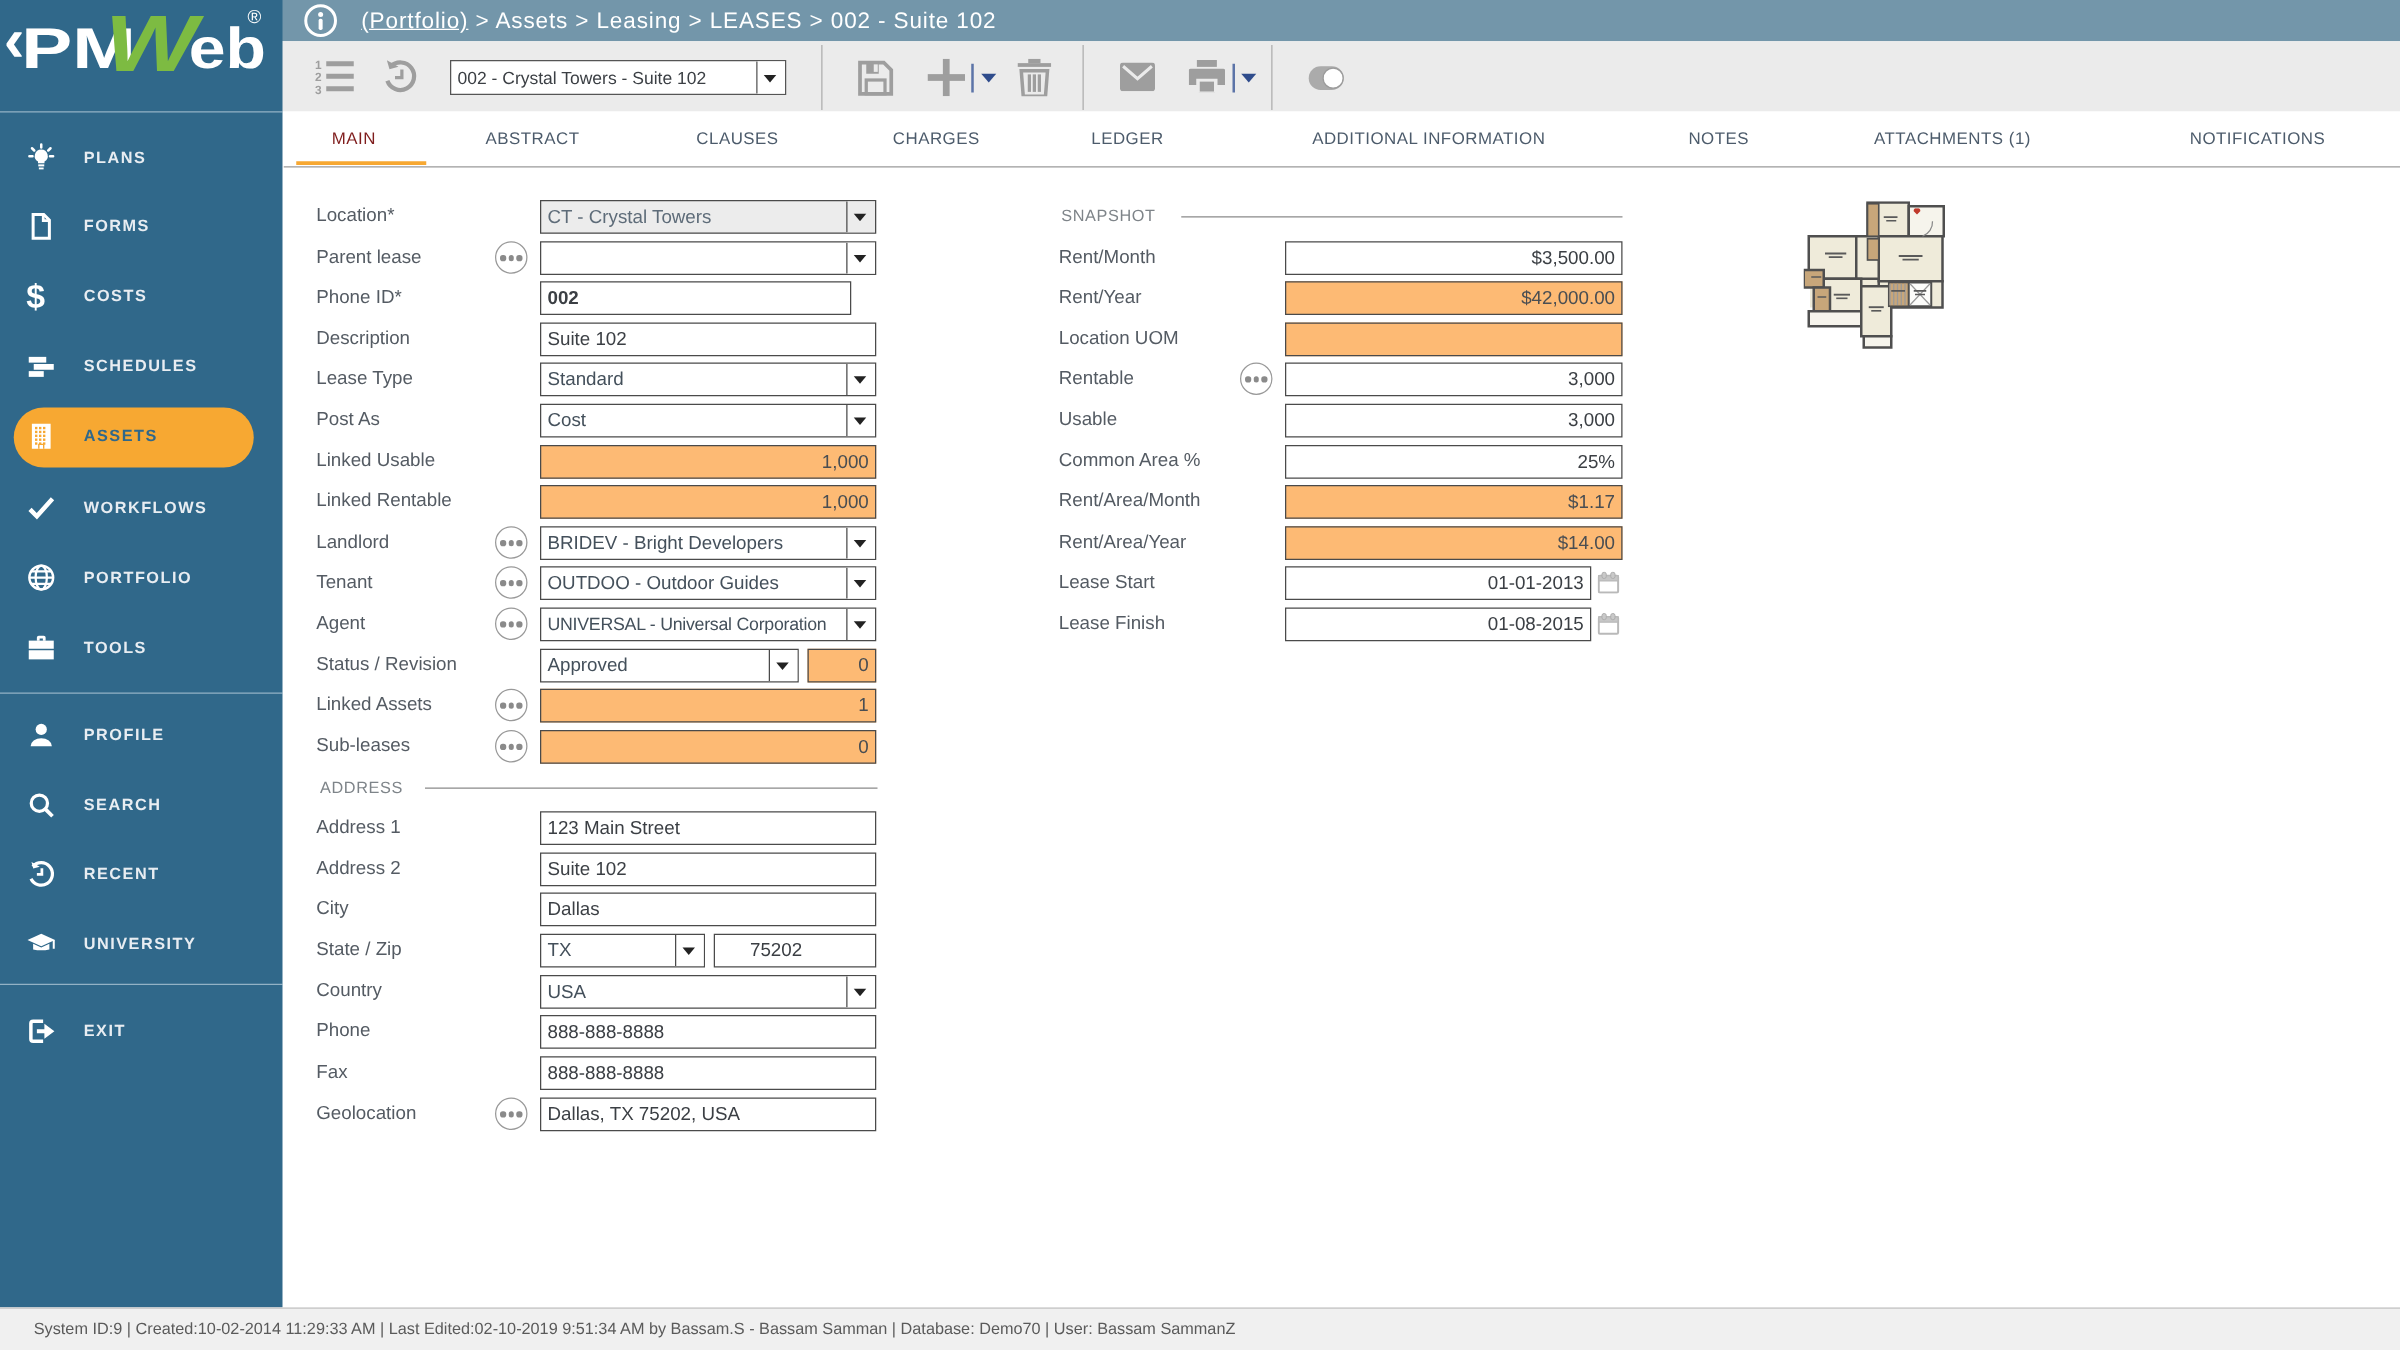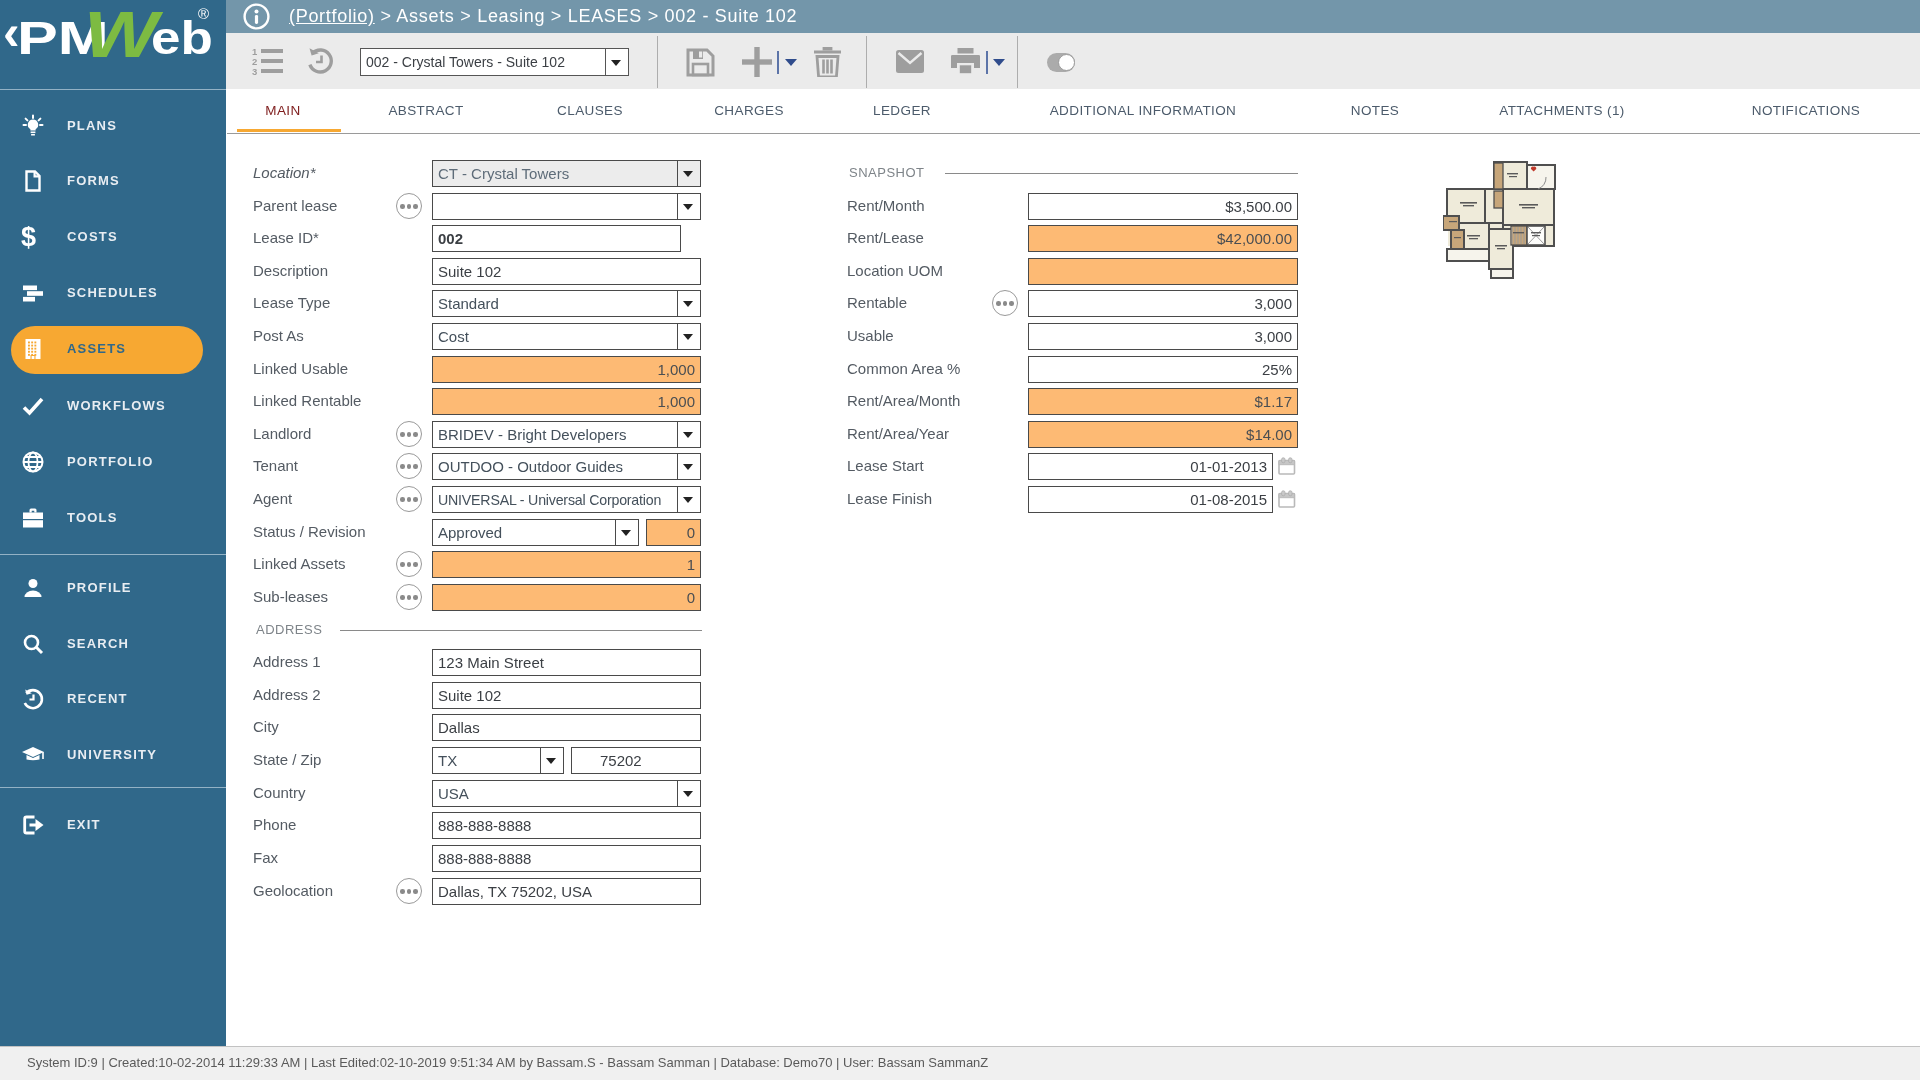--- a/index.html
+++ b/index.html
@@ -101,32 +101,32 @@
 <div class="tab" style="left:440px;top:103px;color:#4C5B6B;">CLAUSES</div>
 <div class="tab" style="left:599px;top:103px;color:#4C5B6B;">CHARGES</div>
 <div class="tab" style="left:752px;top:103px;color:#4C5B6B;">LEDGER</div>
 <div class="tab" style="left:993px;top:103px;color:#4C5B6B;">ADDITIONAL INFORMATION</div>
 <div class="tab" style="left:1225px;top:103px;color:#4C5B6B;">NOTES</div>
 <div class="tab" style="left:1412px;top:103px;color:#4C5B6B;">ATTACHMENTS (1)</div>
 <div class="tab" style="left:1656px;top:103px;color:#4C5B6B;">NOTIFICATIONS</div>
 <div class="abs" style="left:237px;top:129px;width:104px;height:3px;background:#F7A832;"></div>
 <div class="abs" style="left:227px;top:133px;width:1693px;height:1px;background:#9A9A9A;"></div>
 
-<div class="lbl" style="left:253px;top:163px;font-style:italic;">Location*</div>
+<div class="lbl" style="left:253px;top:163px;">Location*</div>
 <div class="inp sel ro" style="left:432px;top:160px;width:269px;height:27px;padding-right:26px;">CT - Crystal Towers<span class="dd" style="background:#ECECEC;">
       <span class="tri"></span>
     </span></div>
 <div class="lbl" style="left:253px;top:196px;">Parent lease</div>
 <div class="inp sel" style="left:432px;top:193px;width:269px;height:27px;padding-right:26px;">
     <span class="dd">
       <span class="tri"></span>
     </span>
   </div>
 <div class="dots" style="left:396px;top:193px;"><span></span><span></span><span></span></div>
-<div class="lbl" style="left:253px;top:228px;">Lease ID*</div>
+<div class="lbl" style="left:253px;top:228px;">Phone ID*</div>
 <div class="inp" style="left:432px;top:225px;width:249px;height:27px;font-weight:bold;">002</div>
 <div class="lbl" style="left:253px;top:261px;">Description</div>
 <div class="inp" style="left:432px;top:258px;width:269px;height:27px;">Suite 102</div>
 <div class="lbl" style="left:253px;top:293px;">Lease Type</div>
 <div class="inp sel" style="left:432px;top:290px;width:269px;height:27px;padding-right:36px;">Standard<span class="dd">
       <span class="tri"></span>
     </span></div>
 <div class="lbl" style="left:253px;top:326px;">Post As</div>
 <div class="inp sel" style="left:432px;top:323px;width:269px;height:27px;padding-right:26px;">Cost<span class="dd">
       <span class="tri"></span>
@@ -182,21 +182,21 @@
 <div class="inp" style="left:432px;top:812px;width:269px;height:27px;">888-888-8888</div>
 <div class="lbl" style="left:253px;top:848px;text-align:center;">Fax</div>
 <div class="inp" style="left:432px;top:845px;width:269px;height:27px;">888-888-8888</div>
 <div class="lbl" style="left:253px;top:881px;">Geolocation</div>
 <div class="inp" style="left:432px;top:878px;width:269px;height:27px;">Dallas, TX 75202, USA</div>
 <div class="dots" style="left:396px;top:878px;"><span></span><span></span><span></span></div>
 <div class="sect" style="left:849px;top:164px;">SNAPSHOT</div>
 <div class="hline" style="left:945px;top:173px;width:353px;"></div>
 <div class="lbl" style="left:847px;top:196px;">Rent/Month</div>
 <div class="inp" style="left:1028px;top:193px;width:270px;height:27px;text-align:right;">$3,500.00</div>
-<div class="lbl" style="left:847px;top:228px;">Rent/Lease</div>
+<div class="lbl" style="left:847px;top:228px;">Rent/Year</div>
 <div class="inp ro" style="left:1028px;top:225px;width:270px;height:27px;text-align:right;">$42,000.00</div>
 <div class="lbl" style="left:847px;top:261px;">Location UOM</div>
 <div class="inp ro" style="left:1028px;top:258px;width:270px;height:27px;"></div>
 <div class="lbl" style="left:847px;top:293px;">Rentable</div>
 <div class="inp" style="left:1028px;top:290px;width:270px;height:27px;text-align:right;">3,000</div>
 <div class="dots" style="left:992px;top:290px;"><span></span><span></span><span></span></div>
 <div class="lbl" style="left:847px;top:326px;">Usable</div>
 <div class="inp" style="left:1028px;top:323px;width:270px;height:27px;text-align:right;">3,000</div>
 <div class="lbl" style="left:847px;top:359px;">Common Area %</div>
 <div class="inp" style="left:1028px;top:356px;width:270px;height:27px;text-align:right;">25%</div>

